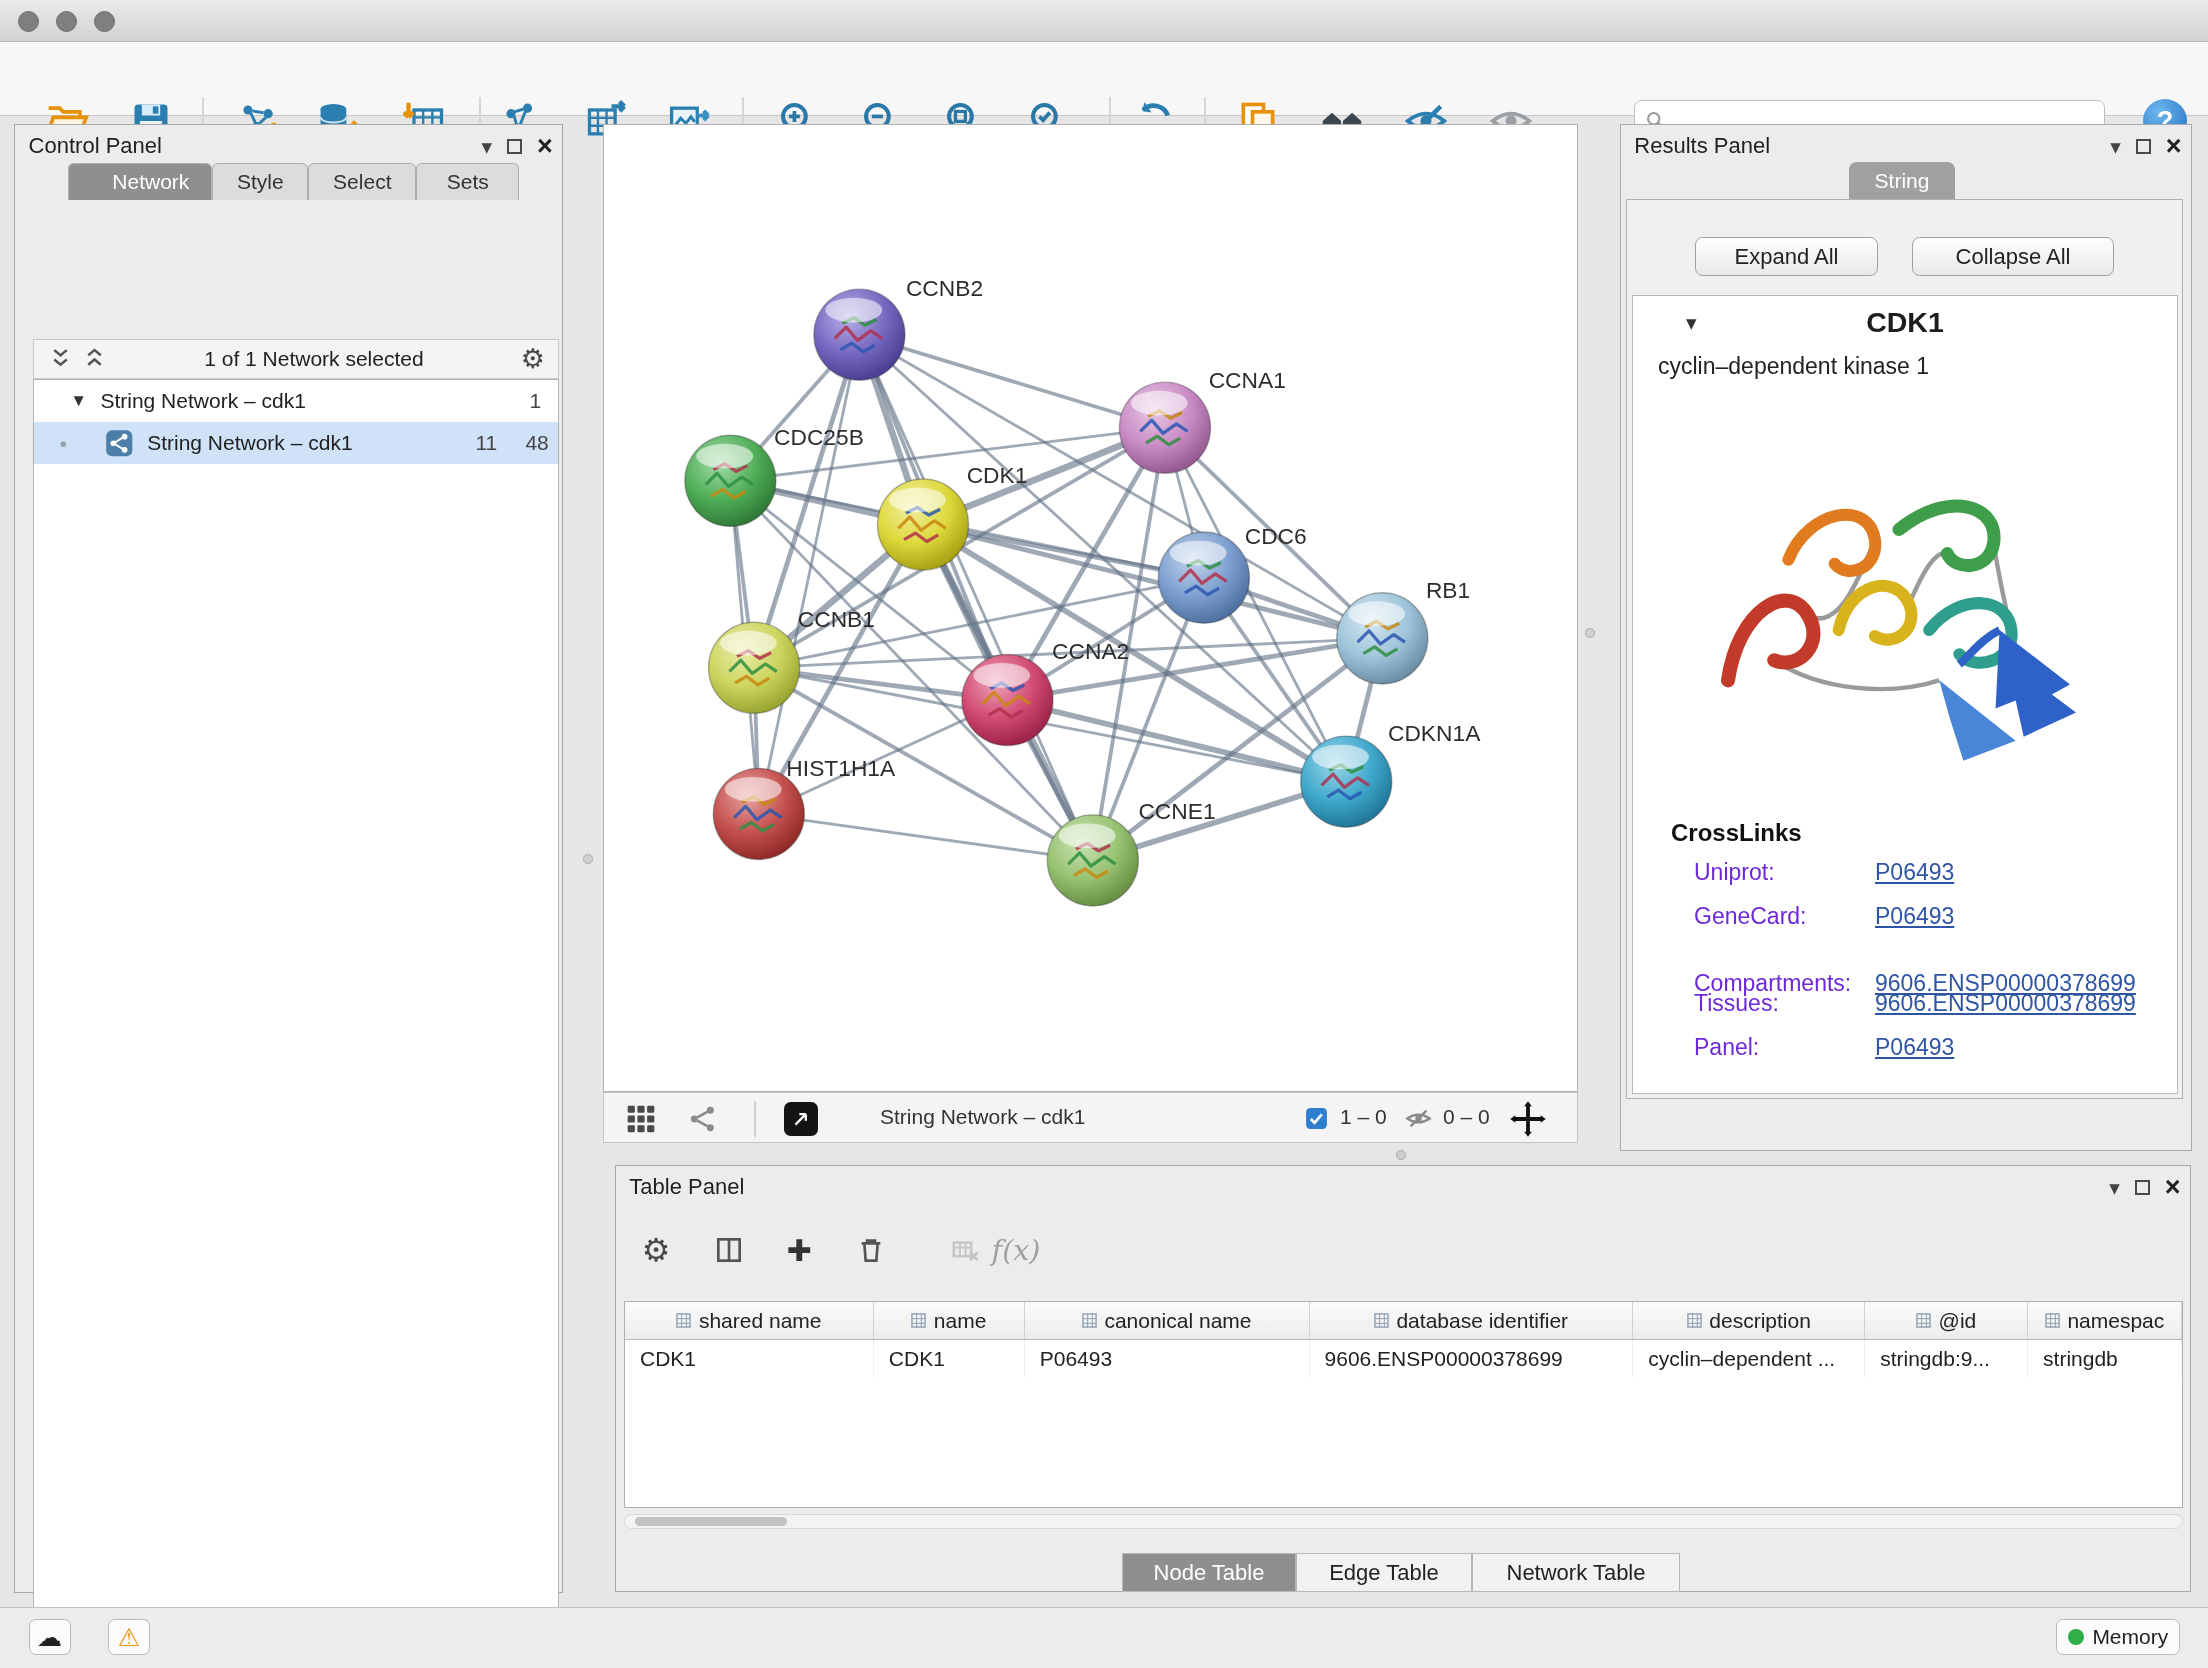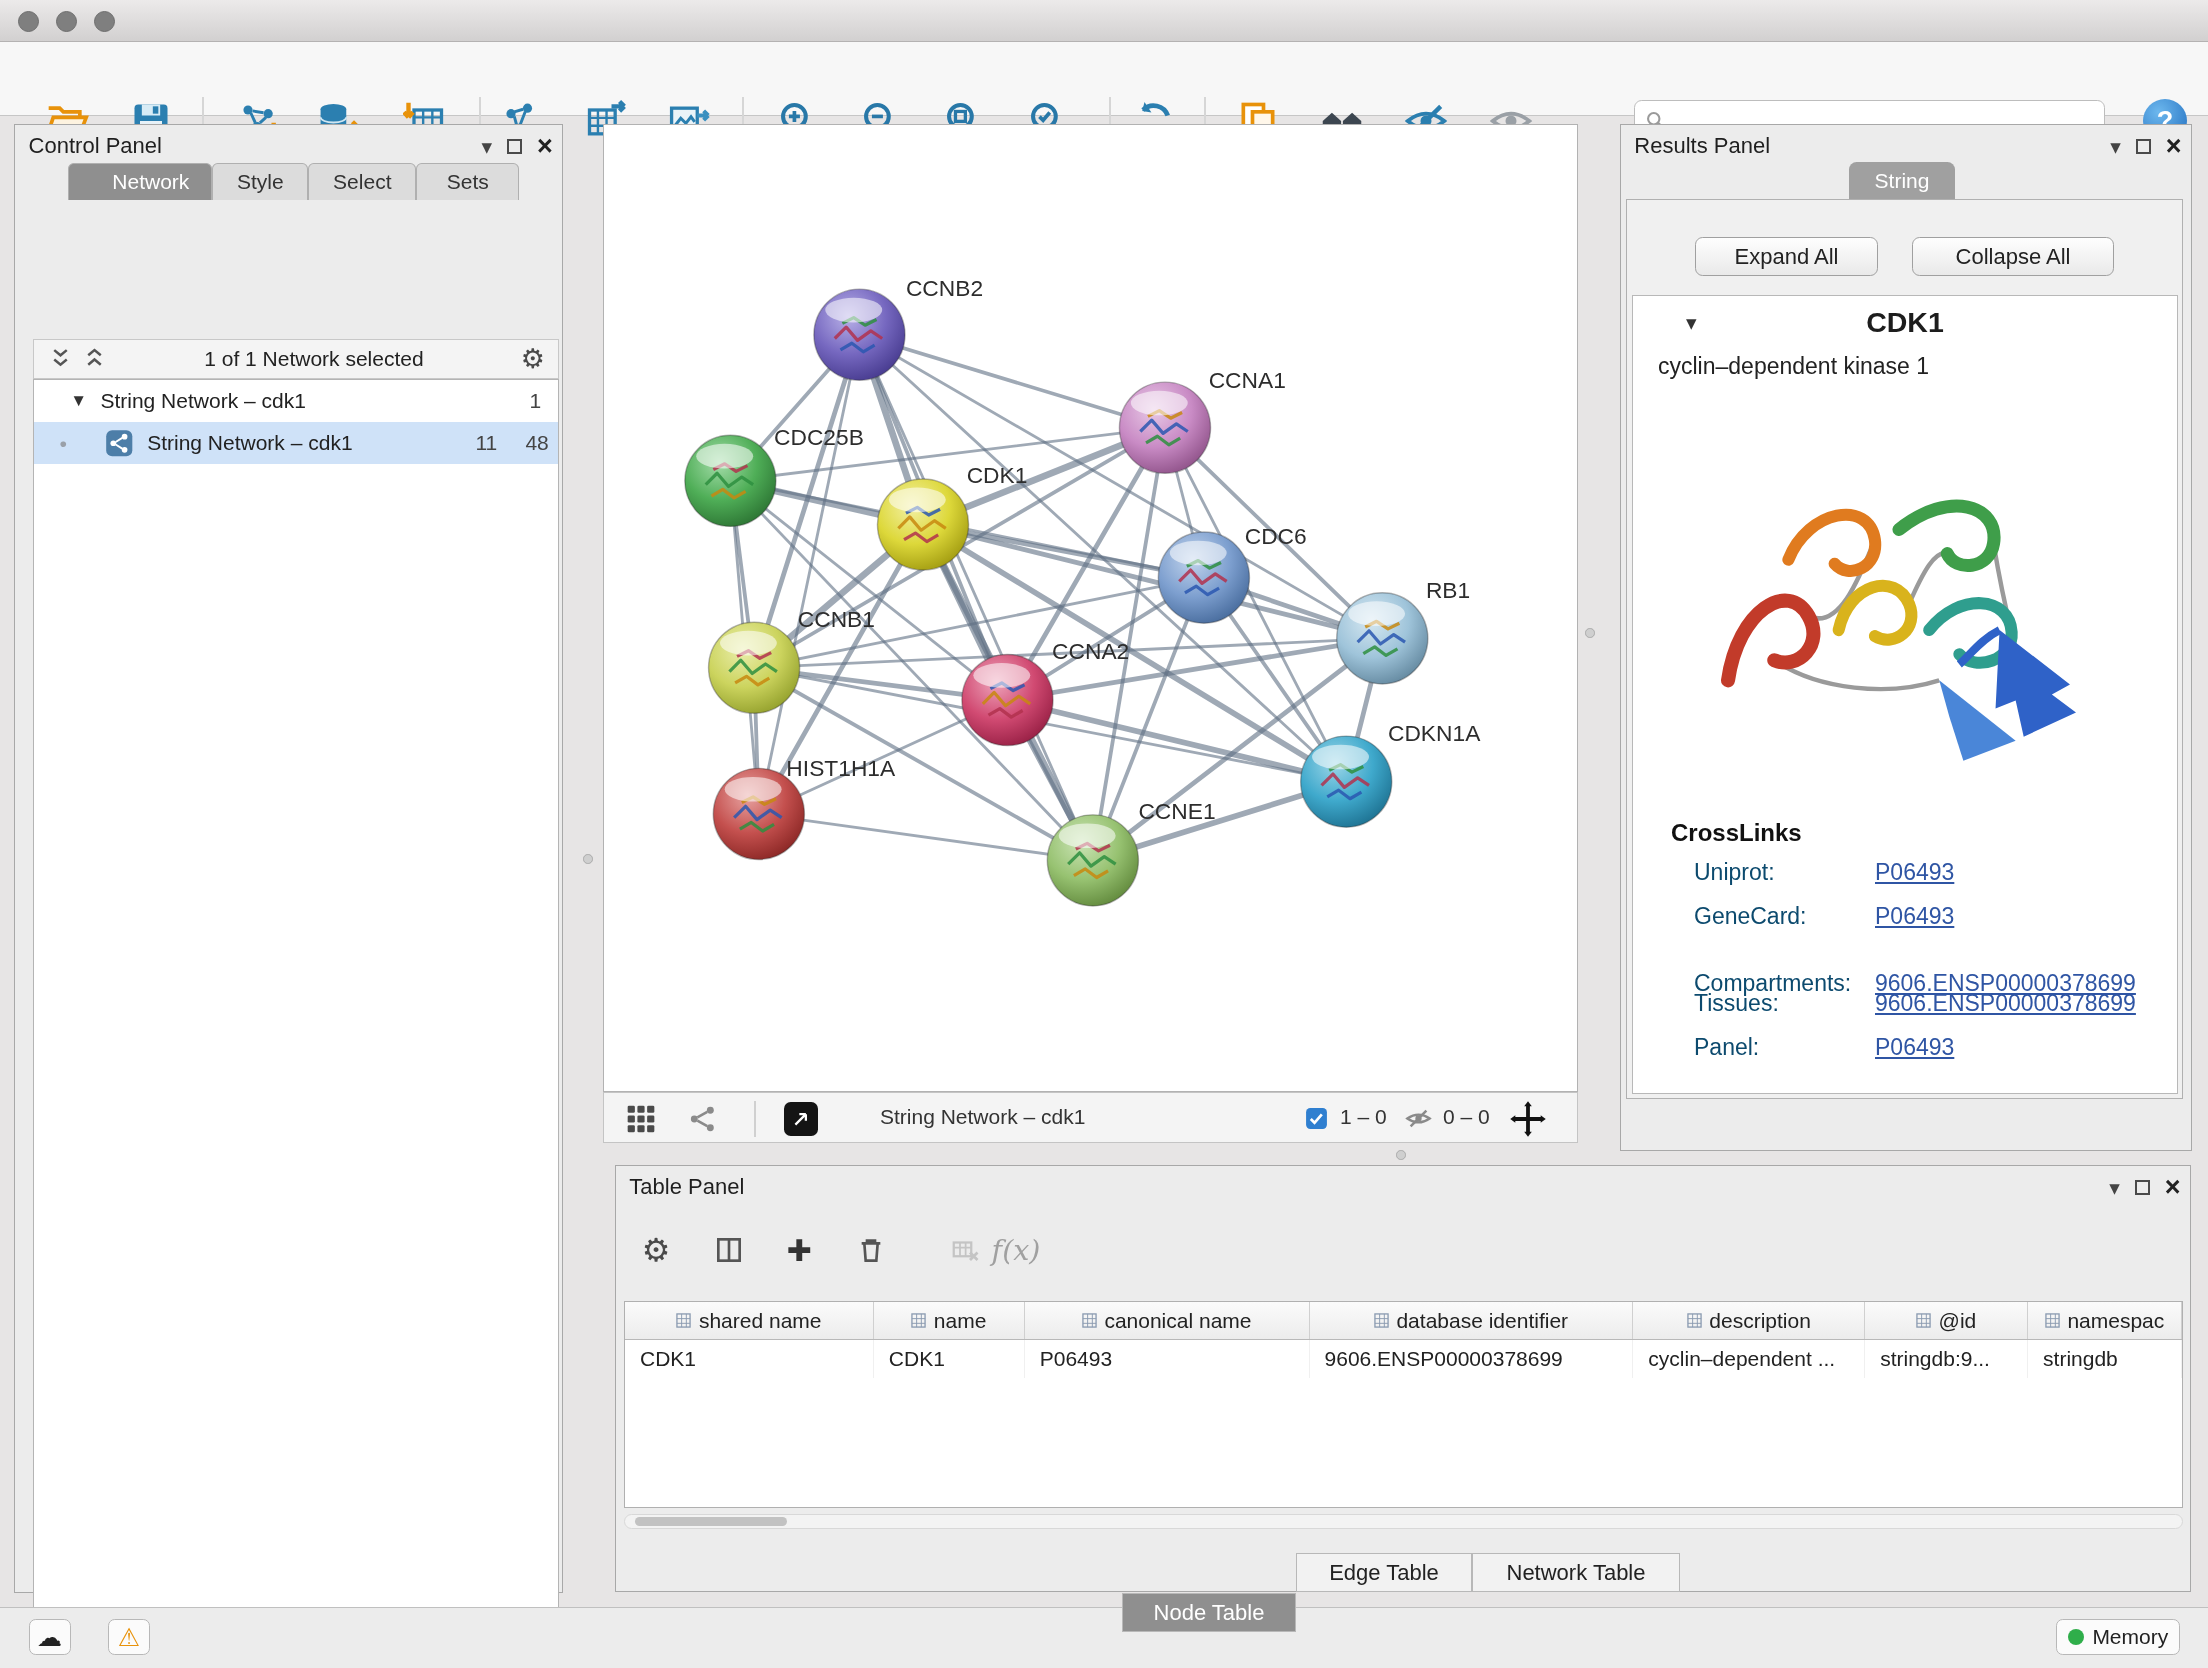--- a/index.html
+++ b/index.html
@@ -45,21 +45,21 @@
   
   .stringtab{position:absolute;left:1849px;top:162px;width:106px;height:38px;background:#a0a0a0;color:#fff;font-size:21px;display:flex;align-items:center;justify-content:center;border-radius:7.6px 7.6px 0 0;cursor:pointer;}
   .rescard{position:absolute;left:1626px;top:199px;width:557px;height:900px;background:#f0f0f0;border:1px solid #b0b0b0;}
   .rbtn{position:absolute;height:39px;background:linear-gradient(#fefefe,#e9e9e9);border:1px solid #a0a0a0;border-radius:7.6px;font-size:22px;color:#222;display:flex;align-items:center;justify-content:center;cursor:pointer;}
   .gsection{position:absolute;left:1632px;top:295px;width:546px;height:799px;background:#fff;border:1px solid #b8b8b8;}
   .ghead{position:relative;height:53px;display:flex;align-items:center;justify-content:center;font-size:28.5px;font-weight:bold;color:#1d1d1d;}
   .ghead .gch{position:absolute;left:53px;font-size:21px;font-weight:normal;color:#333;cursor:pointer;}
   .gdesc{margin:3.8px 0 0 25px;font-size:23px;color:#222;}
   .xlinks-title{position:absolute;left:38px;top:523px;font-size:24px;font-weight:bold;color:#111;}
   .xrow{position:absolute;left:61px;display:flex;font-size:23px;}
-  .xlabel{width:181px;color:#0c4a6e;}
+  .xlabel{width:181px;color:#6d28d9;}
   .xval{color:#2f55a4;text-decoration:underline;cursor:pointer;}
   
   .tpbtn{position:absolute;top:1229px;width:42px;height:42px;display:flex;align-items:center;justify-content:center;cursor:pointer;}
   .tablebox{position:absolute;left:624px;top:1301px;width:1559px;height:207px;background:#fff;border:1px solid #b0b0b0;}
   .thead{display:flex;height:38px;background:linear-gradient(#fbfbfb,#ececec);border-bottom:1px solid #b8b8b8;}
   .th{display:flex;align-items:center;justify-content:center;gap:7.6px;font-size:21px;color:#222;border-right:1px solid #d0d0d0;overflow:hidden;white-space:nowrap;cursor:pointer;text-align:right;}
   .trowdata{display:flex;height:38px;}
   .td{font-size:21px;color:#222;padding-left:15px;display:flex;align-items:center;border-right:1px solid #f0f0f0;overflow:hidden;white-space:nowrap;}
   .hscroll{position:absolute;left:624px;top:1514px;width:1559px;height:15px;background:#f3f3f3;border:1px solid #d8d8d8;border-radius:7.6px;}
   .hthumb{position:absolute;left:9.5px;top:1.9px;width:152px;height:9.5px;background:#c2c2c2;border-radius:5.7px;cursor:pointer;}
@@ -678,16 +678,16 @@
   <div class="sbtn" style="left:2056px;width:124px;">
     <span style="width:16px;height:16px;border-radius:50%;background:#2fae4a;margin-right:8.6px;"></span>
     <span style="font-size:21px;color:#222;">Memory</span>
   </div>
 </div>
 
 <div class="grip" style="left:583px;top:854px;"></div>
 <div class="grip" style="left:1585px;top:628px;"></div>
 <div class="grip" style="left:1396px;top:1150px;"></div>
 
-<div class="ttab sel" style="left: 1122px; width: 174px; margin-top: 40px;">Node Table</div>
+<div class="ttab sel" style="left: 1122px; width: 174px;">Node Table</div>
 <div class="ttab" style="left: 1296px; width: 176px;">Edge Table</div>
 <div class="ttab" style="left: 1472px; width: 208px;">Network Table</div>
 
 
 </body></html>

